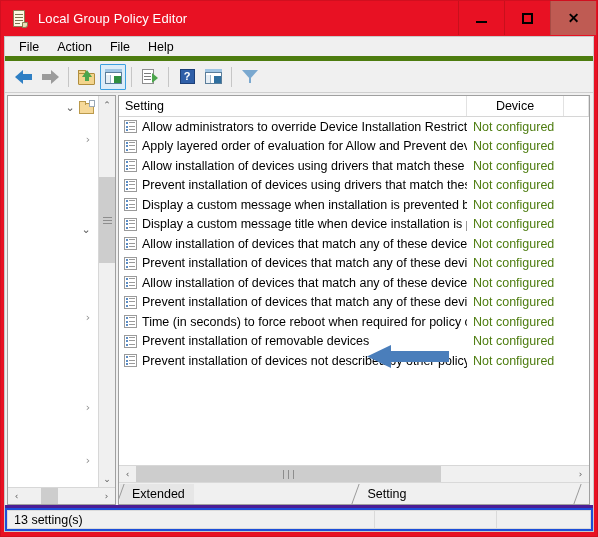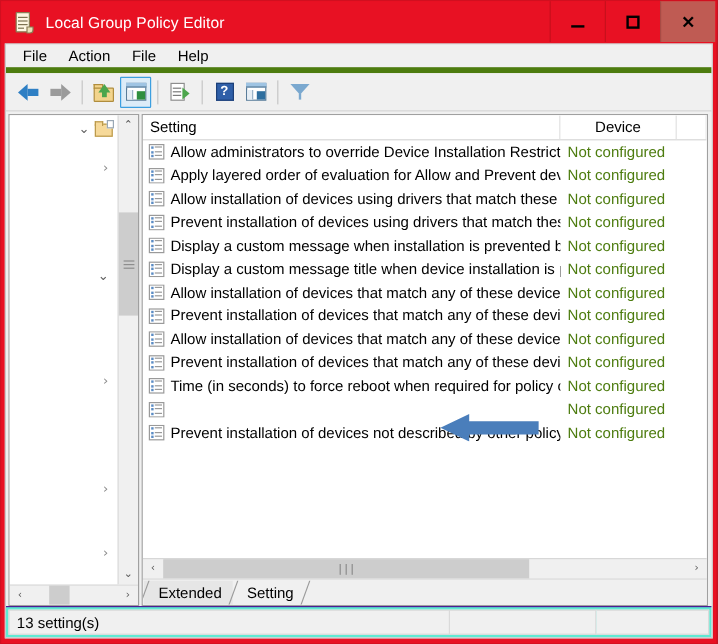--- a/index.html
+++ b/index.html
@@ -390,20 +390,21 @@
     pointer-events: none;
   }
 
   
   .tabstrip {
     height: 22px; flex: 0 0 22px;
     background: #f0f0f0;
     display: flex; align-items: flex-end;
     padding-left: 1px;
     border-top: 1px solid #d9d9d9;
+    justify-content: space-between;
   }
   .tab {
     height: 20px;
     display: flex; align-items: center;
     font-size: 12.5px; color: #000;
     padding: 0 9px 0 12px;
     position: relative;
     background: #f0f0f0;
     white-space: nowrap;
   }
@@ -419,23 +420,23 @@
   }
   .tab-end::before {
     content: ""; position: absolute; left: 0; top: 0; bottom: 0;
     width: 10px; border-left: 1px solid #9a9a9a;
     transform: skewX(-20deg);
   }
 
   
   .statusbar {
     height: 26px; flex: 0 0 26px;
-    background: #5eead4;
+    background: #1d4ed8;
     display: flex; align-items: stretch;
-    border-top: 1px solid #4c1d95;
+    border-top: 3px solid #4c1d95;
     padding: 2px 2px 2px 2px;
   }
   .status-cell {
     background: #f0f0f0;
     border: 1px solid #dadada;
     display: flex; align-items: center;
     padding-left: 6px;
     font-size: 12.5px; color: #000;
     white-space: nowrap;
   }
@@ -785,20 +786,21 @@
                 <div class="row-setting">
                   <span class="ico-policy">
                     <span class="pb"></span>
                       <span class="pdot d1"></span>
                       <span class="pln d1"></span>
                     <span class="pdot d2"></span>
                       <span class="pln d2"></span>
                     <span class="pdot d3"></span>
                       <span class="pln d3"></span>
                   </span>
+                  <span class="row-label">Prevent installation of removable devices</span>
                 </div>
                 <div class="row-state">Not configured</div>
               </div>
 
               <div class="row">
                 <div class="row-setting">
                   <span class="ico-policy">
                     <span class="pb"></span>
                       <span class="pdot d1"></span>
                       <span class="pln d1"></span>

